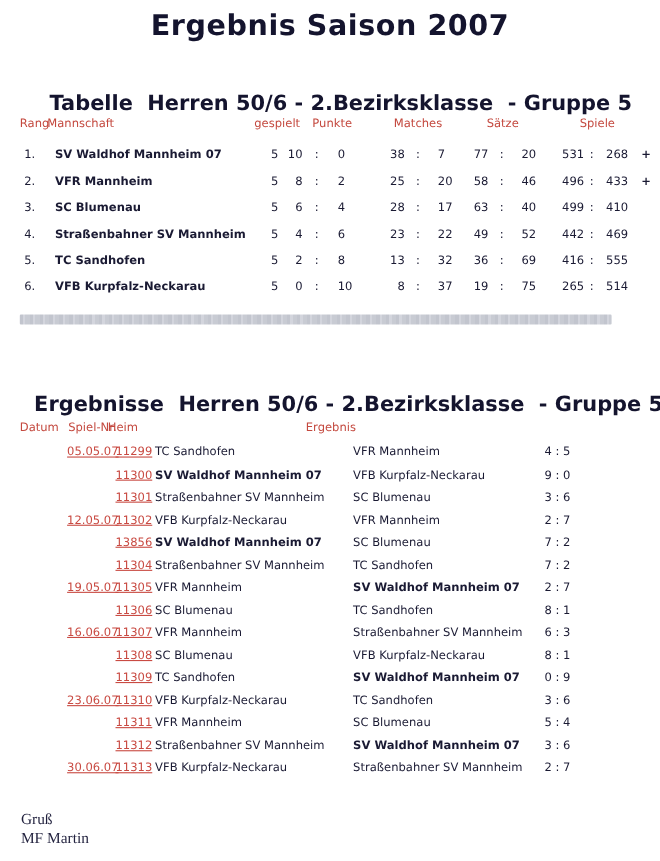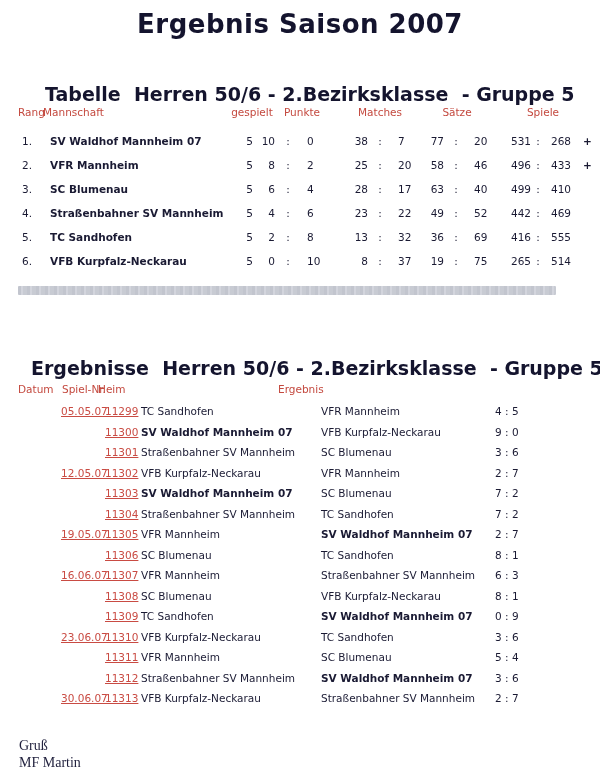--- a/index.html
+++ b/index.html
@@ -242,21 +242,21 @@
       <div class="rrow">
         <a class="link">12.05.07</a>
         <a class="link">11302</a>
         <span>VFB Kurpfalz-Neckarau</span>
         <span>VFR Mannheim</span>
         <span class="erg">2 : 7</span>
       </div>
 
       <div class="rrow">
         <a class="link"></a>
-        <a class="link">11303</a>
+        <a class="link">13856</a>
         <span class="bold">SV Waldhof Mannheim 07</span>
         <span>SC Blumenau</span>
         <span class="erg">7 : 2</span>
       </div>
 
       <div class="rrow">
         <a class="link"></a>
         <a class="link">11304</a>
         <span>Straßenbahner SV Mannheim</span>
         <span>TC Sandhofen</span>

